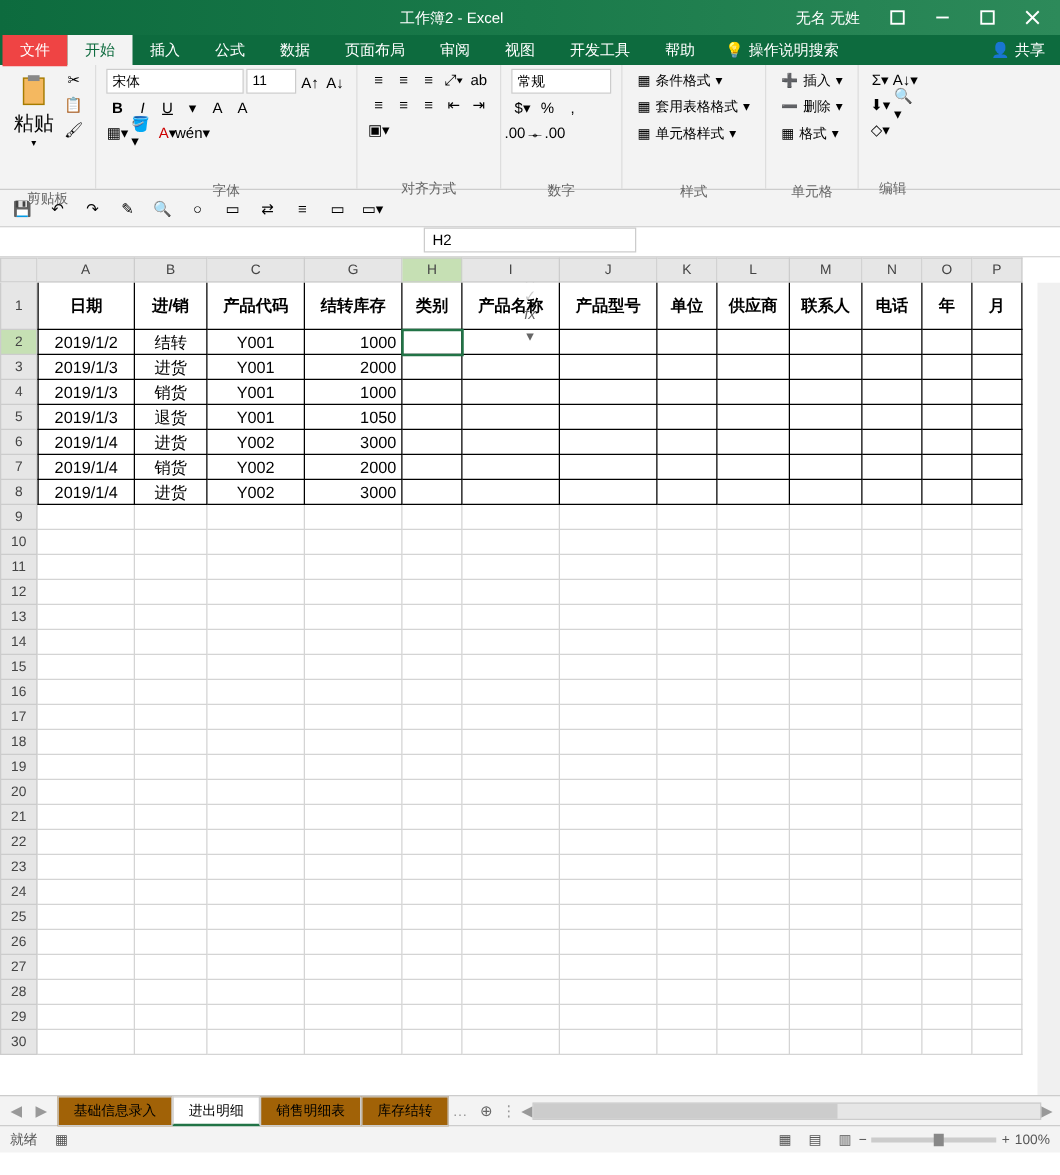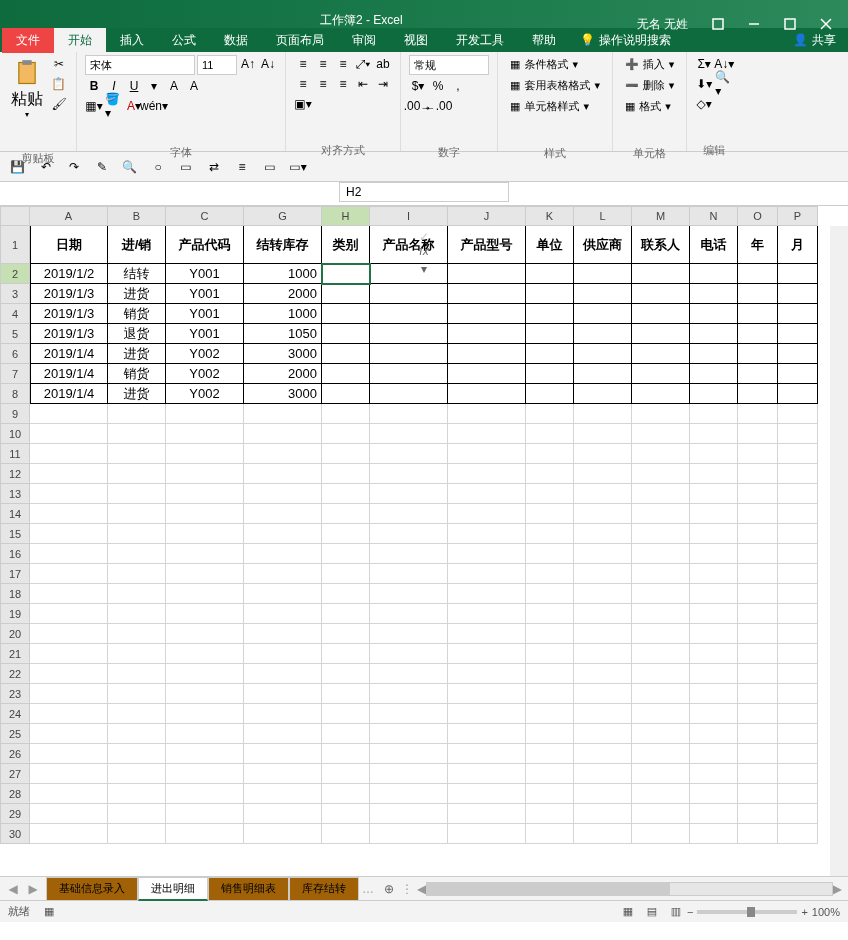--- a/index.html
+++ b/index.html
@@ -1,19 +1,19 @@
 <!DOCTYPE html>
 <html><head>
 <meta charset="utf-8">
 <style>
 * { margin: 0; padding: 0; box-sizing: border-box; font-family: "Microsoft YaHei", sans-serif; }
 body { width: 848px; height: 940px; background: #fff; overflow: hidden; font-size: 12px; }
 
 
-.titlebar { height: 28px; background: linear-gradient(to right, #0d6b3e 0%, #1a7a4a 50%, #2d8a5a 100%); display: flex; align-items: flex-start; padding: 12px 6px; color: #fff; }
+.titlebar { height: 28px; background: linear-gradient(to right, #0d6b3e 0%, #1a7a4a 50%, #2d8a5a 100%); display: flex; align-items: center; padding: 12px 6px; color: #fff; }
 .titlebar-left { width: 80px; }
 .titlebar-center { flex: 1; text-align: center; font-size: 12px; }
 .titlebar-right { display: flex; align-items: center; gap: 4px; }
 .titlebar-user { margin-right: 10px; font-size: 12px; }
 .win-btn { width: 32px; height: 24px; display: flex; align-items: center; justify-content: center; cursor: pointer; }
 .win-btn svg { width: 12px; height: 12px; stroke: #fff; stroke-width: 1.5; fill: none; }
 
 
 .ribbon-tabs { height: 24px; background: #0d6b3e; display: flex; align-items: center; padding: 0 2px; color: #fff; }
 .ribbon-tab { padding: 4px 14px; cursor: pointer; font-size: 12px; }
@@ -24,21 +24,21 @@
 .share-btn { padding: 0 10px; }
 
 
 .ribbon { height: 100px; background: #f3f3f3; border-bottom: 1px solid #ccc; display: flex; }
 .ribbon-group { border-right: 1px solid #ddd; padding: 3px 6px 2px; display: flex; flex-direction: column; }
 .ribbon-group-content { flex: 1; display: flex; align-items: flex-start; }
 .ribbon-group-label { text-align: center; font-size: 11px; color: #666; padding: 2px 0; margin-top: 28px; }
 .ribbon-btn { display: flex; flex-direction: column; align-items: center; padding: 2px 4px; cursor: pointer; }
 .ribbon-btn-lg { width: 42px; }
 .ribbon-col { display: flex; flex-direction: column; gap: 2px; padding: 0 2px; }
-.ribbon-row { display: flex; gap: 2px; align-items: flex-start; }
+.ribbon-row { display: flex; gap: 2px; align-items: flex-end; }
 .ribbon-icon-sm { width: 18px; height: 18px; display: inline-flex; align-items: center; justify-content: center; cursor: pointer; }
 .font-box { width: 110px; height: 20px; border: 1px solid #ccc; background: #fff; font-size: 11px; padding: 1px 4px; }
 .size-box { width: 40px; height: 20px; border: 1px solid #ccc; background: #fff; font-size: 11px; padding: 1px 4px; }
 .ribbon-item { display: flex; align-items: center; gap: 4px; cursor: pointer; font-size: 11px; padding: 2px 4px; }
 .ribbon-icon { width: 16px; height: 16px; }
 
 
 .qat { height: 30px; background: #f3f3f3; border-bottom: 1px solid #ccc; display: flex; align-items: center; padding: 0 8px; gap: 8px; }
 .qat-btn { width: 20px; height: 20px; cursor: pointer; display: flex; align-items: center; justify-content: center; }
 

